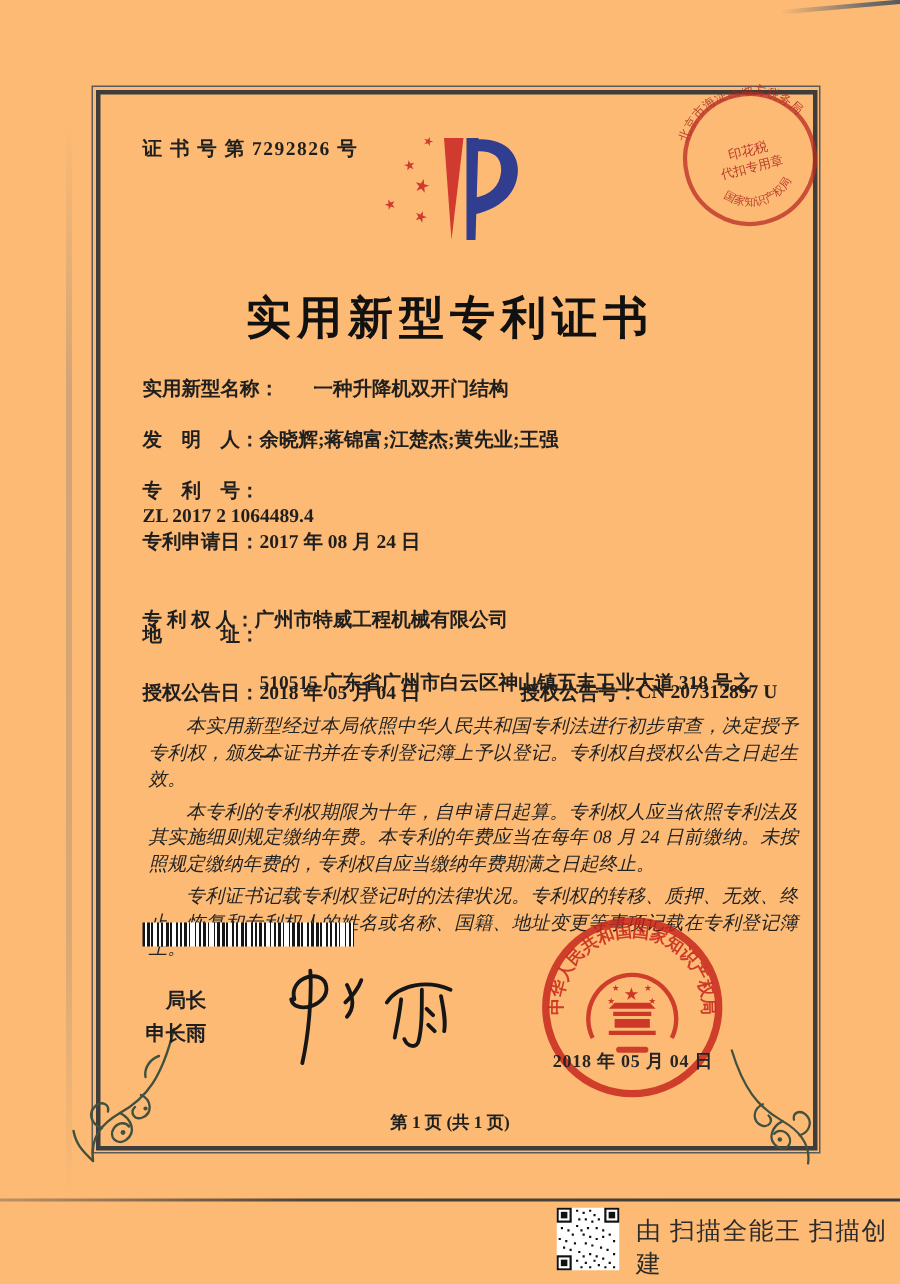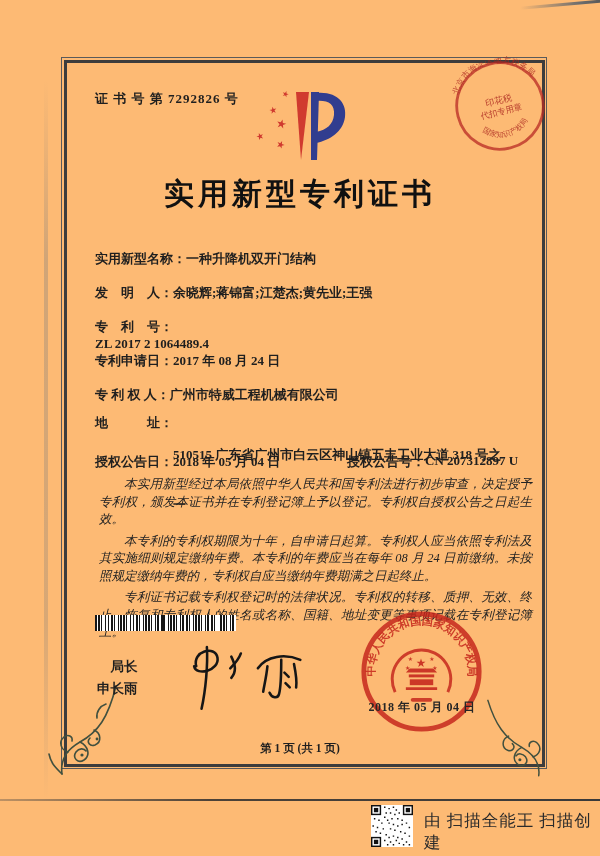--- a/index.html
+++ b/index.html
@@ -14,21 +14,21 @@
     background:linear-gradient(180deg,rgba(140,140,140,0),rgba(125,125,125,.35) 25%,rgba(120,120,120,.28) 75%,rgba(140,140,140,0));}
   .scan-streak{left:520px;top:3px;width:85px;height:3px;transform:rotate(-5deg);
     background:linear-gradient(90deg,rgba(90,90,90,0),#6d6d6d 70%,#555);}
   
   .frame-outer{left:61px;top:57px;width:484px;height:710px;border:1px solid #5a5a5a;}
   .frame-inner{left:64px;top:60px;width:475px;height:701px;border:3px solid #3d3d3d;}
   
   .cert-no{left:95px;top:90px;font-size:13px;font-weight:bold;letter-spacing:1px;}
   .logo{left:248px;top:84px;}
   .tax-seal{left:453px;top:59px;transform:rotate(-14deg);opacity:.88;}
-  .title{left:0;right:0;top:174px;margin:0;text-align:center;
+  .title{left:0;right:0;top:174px;margin:18px;text-align:center;
     font-size:30px;font-weight:bold;letter-spacing:4px;color:#111;}
   
   .frow{left:95px;width:450px;font-size:13px;font-weight:bold;display:flex;}
   .frow .lab{white-space:pre;flex:none;}
   .frow .val{white-space:pre-wrap;}
   .addr-val{display:block;}
   .grant-pair2{position:absolute;left:252px;top:0;display:flex;}
   
   .body-text{left:95px;top:472px;width:441px;font-size:12.5px;line-height:17.5px;
     text-align:justify;color:#232323;font-style:italic;}
@@ -112,37 +112,37 @@
     </text>
     <text font-size="8" fill="rgba(170,35,30,.9)" text-anchor="middle">
       <textPath href="#taxBottom" xlink:href="#taxBottom" startOffset="50%">国家知识产权局</textPath>
     </text>
     <text x="50" y="47" font-size="9.5" fill="rgba(170,35,30,.95)" text-anchor="middle">印花税</text>
     <text x="50" y="59" font-size="9" fill="rgba(170,35,30,.95)" text-anchor="middle">代扣专用章</text>
   </svg>
 
   <h1 class="abs title">实用新型专利证书</h1>
 
-  <div class="abs frow" style="top:250px;">
+  <div class="abs frow" style="top:250px;gap:23px;">
     <span class="lab">实用新型名称：</span>
     <span class="val">一种升降机双开门结构</span>
   </div>
   <div class="abs frow" style="top:284px;">
     <span class="lab">发　明　人：</span>
     <span class="val">余晓辉;蒋锦富;江楚杰;黄先业;王强</span>
   </div>
   <div class="abs frow" style="top:318px;flex-direction:column;">
     <span class="lab">专　利　号：</span>
     <span class="val">ZL 2017 2 1064489.4</span>
   </div>
   <div class="abs frow" style="top:352px;">
     <span class="lab">专利申请日：</span>
     <span class="val">2017 年 08 月 24 日</span>
   </div>
-  <div class="abs frow" style="top:386px;">
+  <div class="abs frow" style="top:404px;">
     <span class="lab">专 利 权 人：</span>
     <span class="val">广州市特威工程机械有限公司</span>
   </div>
   <div class="abs frow" style="top:414px;">
     <span class="lab">地　　　址：</span>
     <span class="val">
       <span class="addr-val">510515 广东省广州市白云区神山镇五丰工业大道 318 号之</span>
       <span class="addr-val">一</span>
     </span>
   </div>

